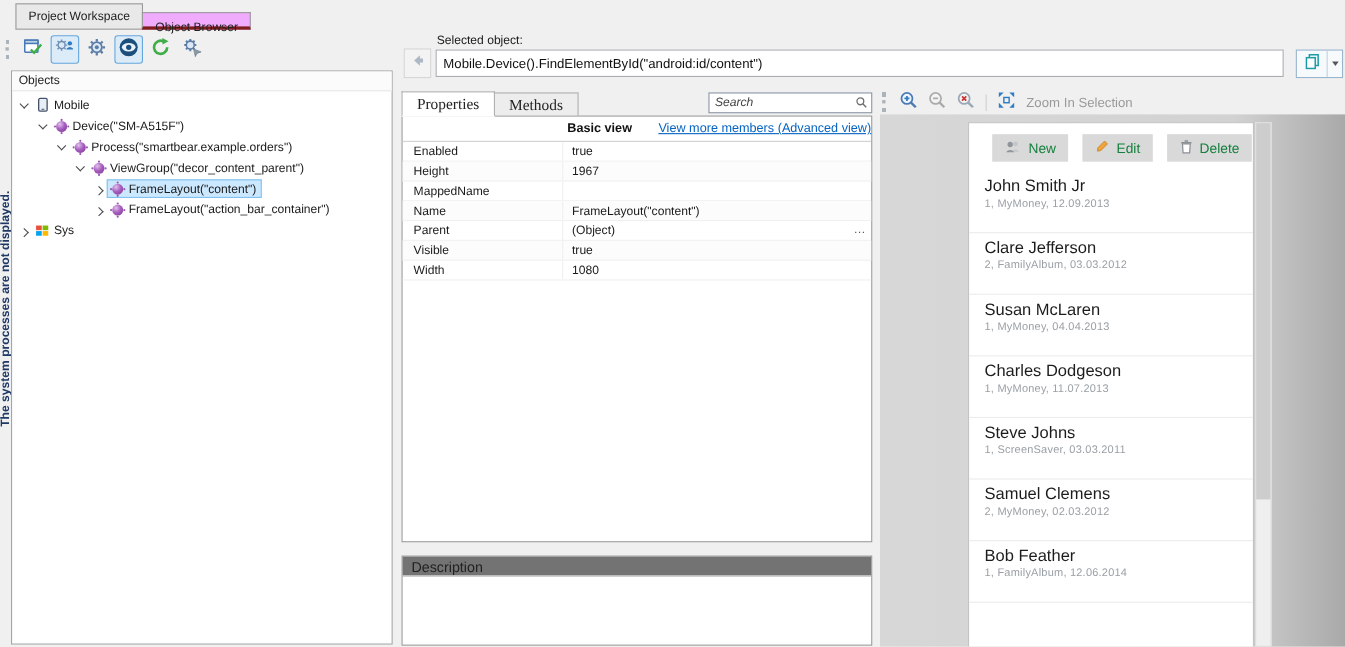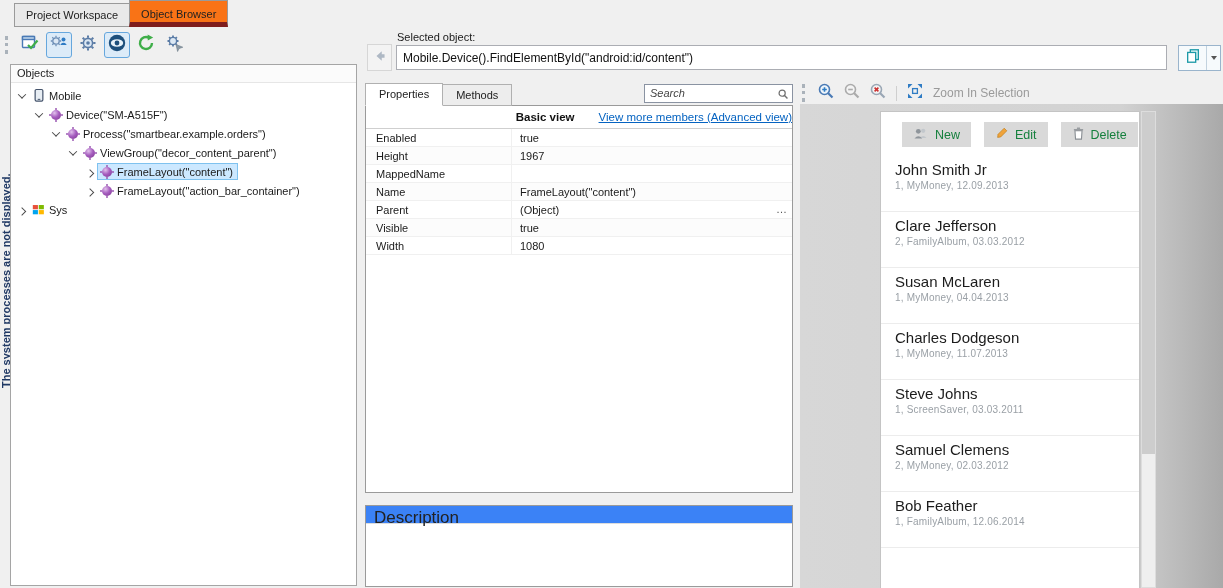--- a/index.html
+++ b/index.html
@@ -4,21 +4,21 @@
 <style>
   * { box-sizing:border-box; margin:0; padding:0; }
   html,body { width:1223px; height:588px; }
   body { font-family:"Liberation Sans", sans-serif; background:#f0f0f0; overflow:hidden; }
   #app { position:relative; width:1223px; height:588px; }
 
   
   .doc-tabs { position:absolute; top:0; left:2px; height:27px; display:flex; align-items:flex-end; z-index:5;padding-left:12px; }
   .doc-tab { height:24px; padding:5px 11px 4px; font-size:11px; color:#222; background:#e9e9e9;
              border:1px solid #9a9a9a; margin-right:-1px; white-space:nowrap; }
-  .doc-tab.active { background:#f97316; height:27px; padding-top:7px; border-bottom:5px solid #7f1d1d; z-index:6; }
+  .doc-tab.active { background:#f0abfc; height:16px; padding-top:7px; border-bottom:3px solid #7f1d1d; z-index:6; }
 
   
   .main-toolbar { position:absolute; top:29px; left:3px; height:32px; display:flex; align-items:center; gap:3px; }
   .grip { width:0; height:18px; border-left:3px dotted #aab2ba; margin:0 6px 0 2px; }
   .tb-btn { width:26px; height:26px; display:flex; align-items:center; justify-content:center;
             border:1px solid transparent; border-radius:3px; }
   .tb-btn.toggled { background:#dcebf8; border-color:#66a7dd; }
 
   
   .vnote { position:absolute; left:-2px; top:95px; height:372px; width:15px;
@@ -51,22 +51,22 @@
   .sel-input { position:absolute; left:396px; top:45px; width:771px; height:25px; border:1px solid #abadb3;
                background:#fff; font-family:"Liberation Sans", sans-serif; font-size:12px; color:#111; padding:0 6px; }
   .copy-split { position:absolute; left:1178px; top:45px; height:26px; display:flex; background:#f6fafc;
                 border:1px solid #9ab4cc; }
   .copy-btn { width:27px; display:flex; align-items:center; justify-content:center; }
   .copy-dd { width:14px; display:flex; align-items:center; justify-content:center; border-left:1px solid #c2d2de; }
   .caret { width:0; height:0; border-left:3.5px solid transparent; border-right:3.5px solid transparent; border-top:4px solid #555; }
 
   
   .mid-tabs { position:absolute; left:365px; top:83px; display:flex; z-index:3; }
-  .ptab { height:22px; margin-top:1px; padding:4px 13px; font-size:11px; color:#222;
-          background:#ededed; border:1px solid #b0b0b0; margin-right:-1px; }
+  .ptab { height:22px; margin-top:1px; padding:4px 13px; font-size:14px; color:#222;
+          background:#ededed; border:1px solid #b0b0b0; margin-right:-1px;font-family:Liberation Serif, serif; }
   .ptab.active { height:23px; margin-top:0; background:#fff; border-bottom:1px solid #fff; z-index:4; }
   .search-box { position:absolute; left:644px; top:83px; width:149px; height:19px;text-decoration:underline; }
   .search-box input { width:100%; height:100%; border:1px solid #8a93a2; padding:1px 18px 1px 5px;
                       font-family:"Liberation Sans", sans-serif; font-size:11px; }
   .search-box input::placeholder { font-style:italic; color:#444; }
   .search-icon { position:absolute; right:4px; top:3px; }
 
   .prop-grid { position:absolute; left:365px; top:105px; width:428px; height:388px;
                background:#fff; border:1px solid #9a9a9a; z-index:2; }
   .basic-row { height:23px; display:flex; align-items:center; gap:24px; padding-left:10px;
@@ -74,21 +74,21 @@
   .basic-label { font-size:11.5px; font-weight:bold; color:#111; }
   .adv-link { font-size:11.5px; color:#0563c1; text-decoration:underline; }
   .prow { height:18px; display:flex; align-items:stretch; border-bottom:1px solid #f0f0f0; font-size:11px; color:#1a1a1a; }
   .prow:nth-child(odd) { background:#fcfcfc; }
   .pname { width:146px; flex:none; padding-left:10px; display:flex; align-items:center; border-right:1px solid #f0f0f0; }
   .pval { flex:1; padding-left:8px; display:flex; align-items:center; position:relative; }
   .ellipsis-btn { position:absolute; right:5px; top:0; color:#555; font-size:11px; line-height:17px; }
 
   .desc-box { position:absolute; left:365px; top:505px; width:428px; height:82px;
               background:#fff; border:1px solid #9a9a9a; }
-  .desc-header { height:18px; padding:2px 8px; font-size:17px; color:#222; background:#3b82f6;
+  .desc-header { height:18px; padding:2px 8px; font-size:13px; color:#222; background:#737373;
                  border-bottom:1px solid #dcdcdc; }
 
   
   .right-toolbar { position:absolute; left:800px; top:82px; width:423px; height:22px;
                    display:flex; align-items:center; gap:4px; }
   .zt-btn { width:22px; height:20px; display:flex; align-items:center; justify-content:center; }
   .tsep { width:1px; height:15px; background:#cfcfcf; margin:0 3px; }
   .zoom-label { font-size:12px; color:#9a9a9a; margin-left:3px; }
 
   .viewer { position:absolute; left:800px; top:104px; right:0; bottom:0;

